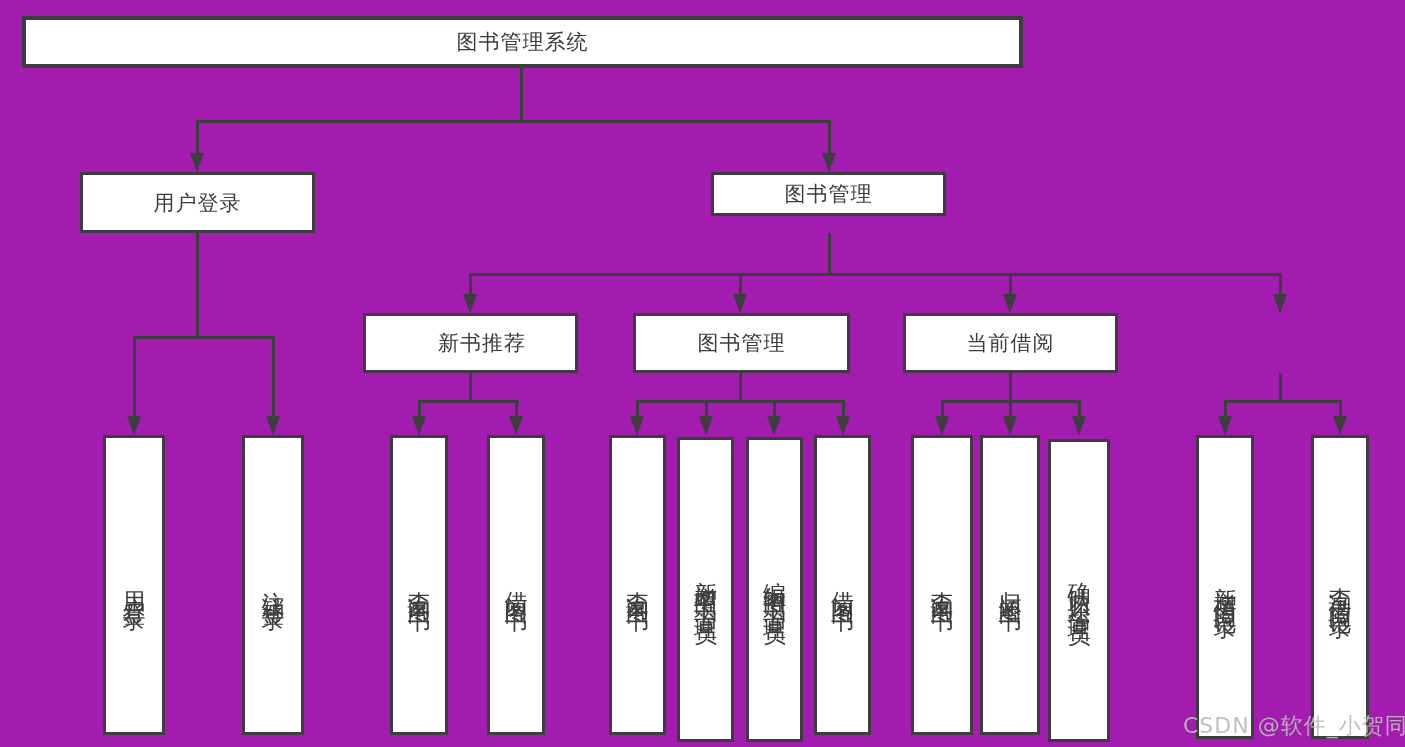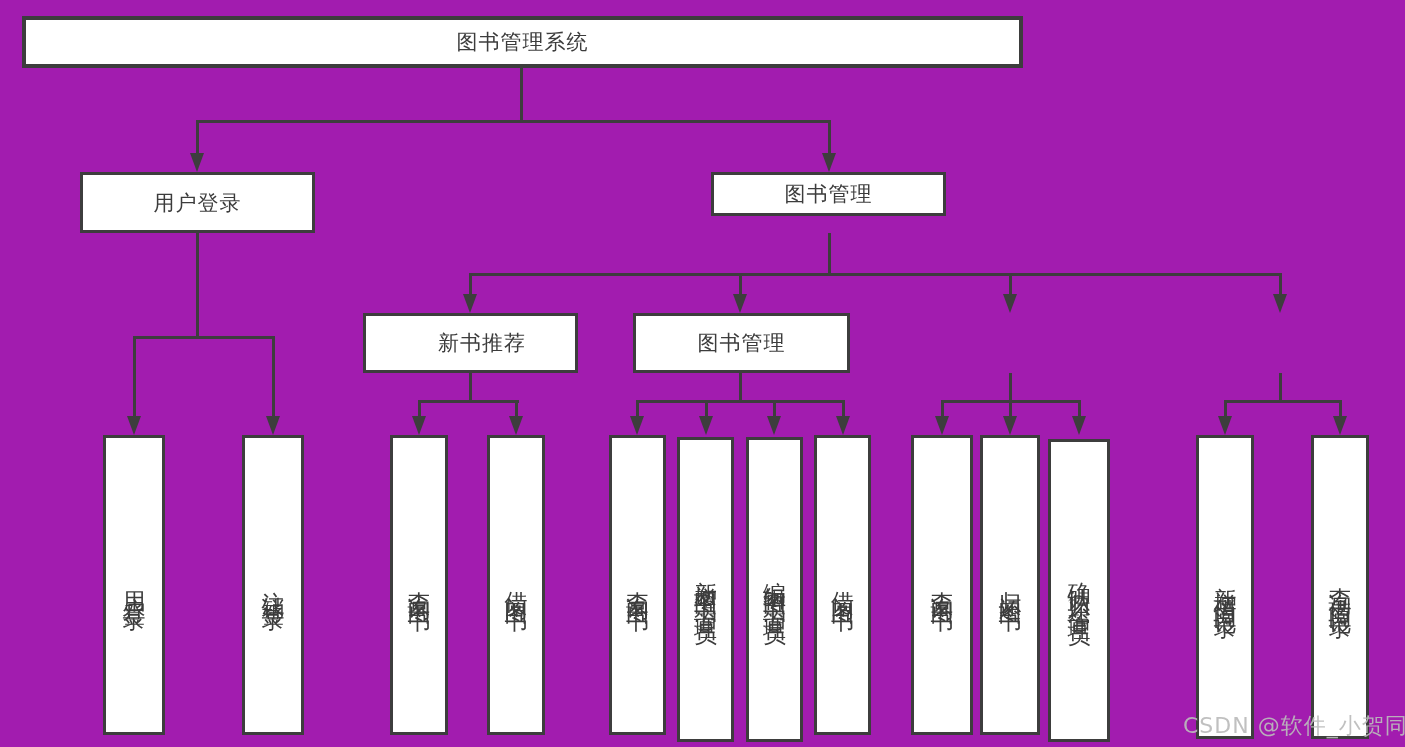--- a/index.html
+++ b/index.html
@@ -91,20 +91,23 @@
   <div class="arr" style="left:733px;  top:294px;"></div>
   <div class="arr" style="left:1003px; top:294px;"></div>
   <div class="arr" style="left:1273px; top:294px;"></div>
 
   <div class="box hbox" style="left:363px; top:313px; width:215px; height:60px;padding-left:23px;">
     <span>新书推荐</span>
   </div>
   <div class="box hbox" style="left:633px; top:313px; width:217px; height:60px;">
     <span>图书管理</span>
   </div>
+  <div class="box hbox" style="left:903px; top:313px; width:215px; height:60px;">
+    <span>当前借阅</span>
+  </div>
 
   <div class="vl" style="left:469px; top:373px; height:27px;"></div>
   <div class="hl" style="left:418px; top:400px; width:101px;"></div>
   <div class="vl" style="left:418px; top:400px; height:17px;"></div>
   <div class="vl" style="left:515px; top:400px; height:17px;"></div>
   <div class="arr" style="left:412px; top:416px;"></div>
   <div class="arr" style="left:509px; top:416px;"></div>
 
   <div class="vl" style="left:739px; top:373px; height:27px;"></div>
   <div class="hl" style="left:636px; top:400px; width:209px;"></div>

